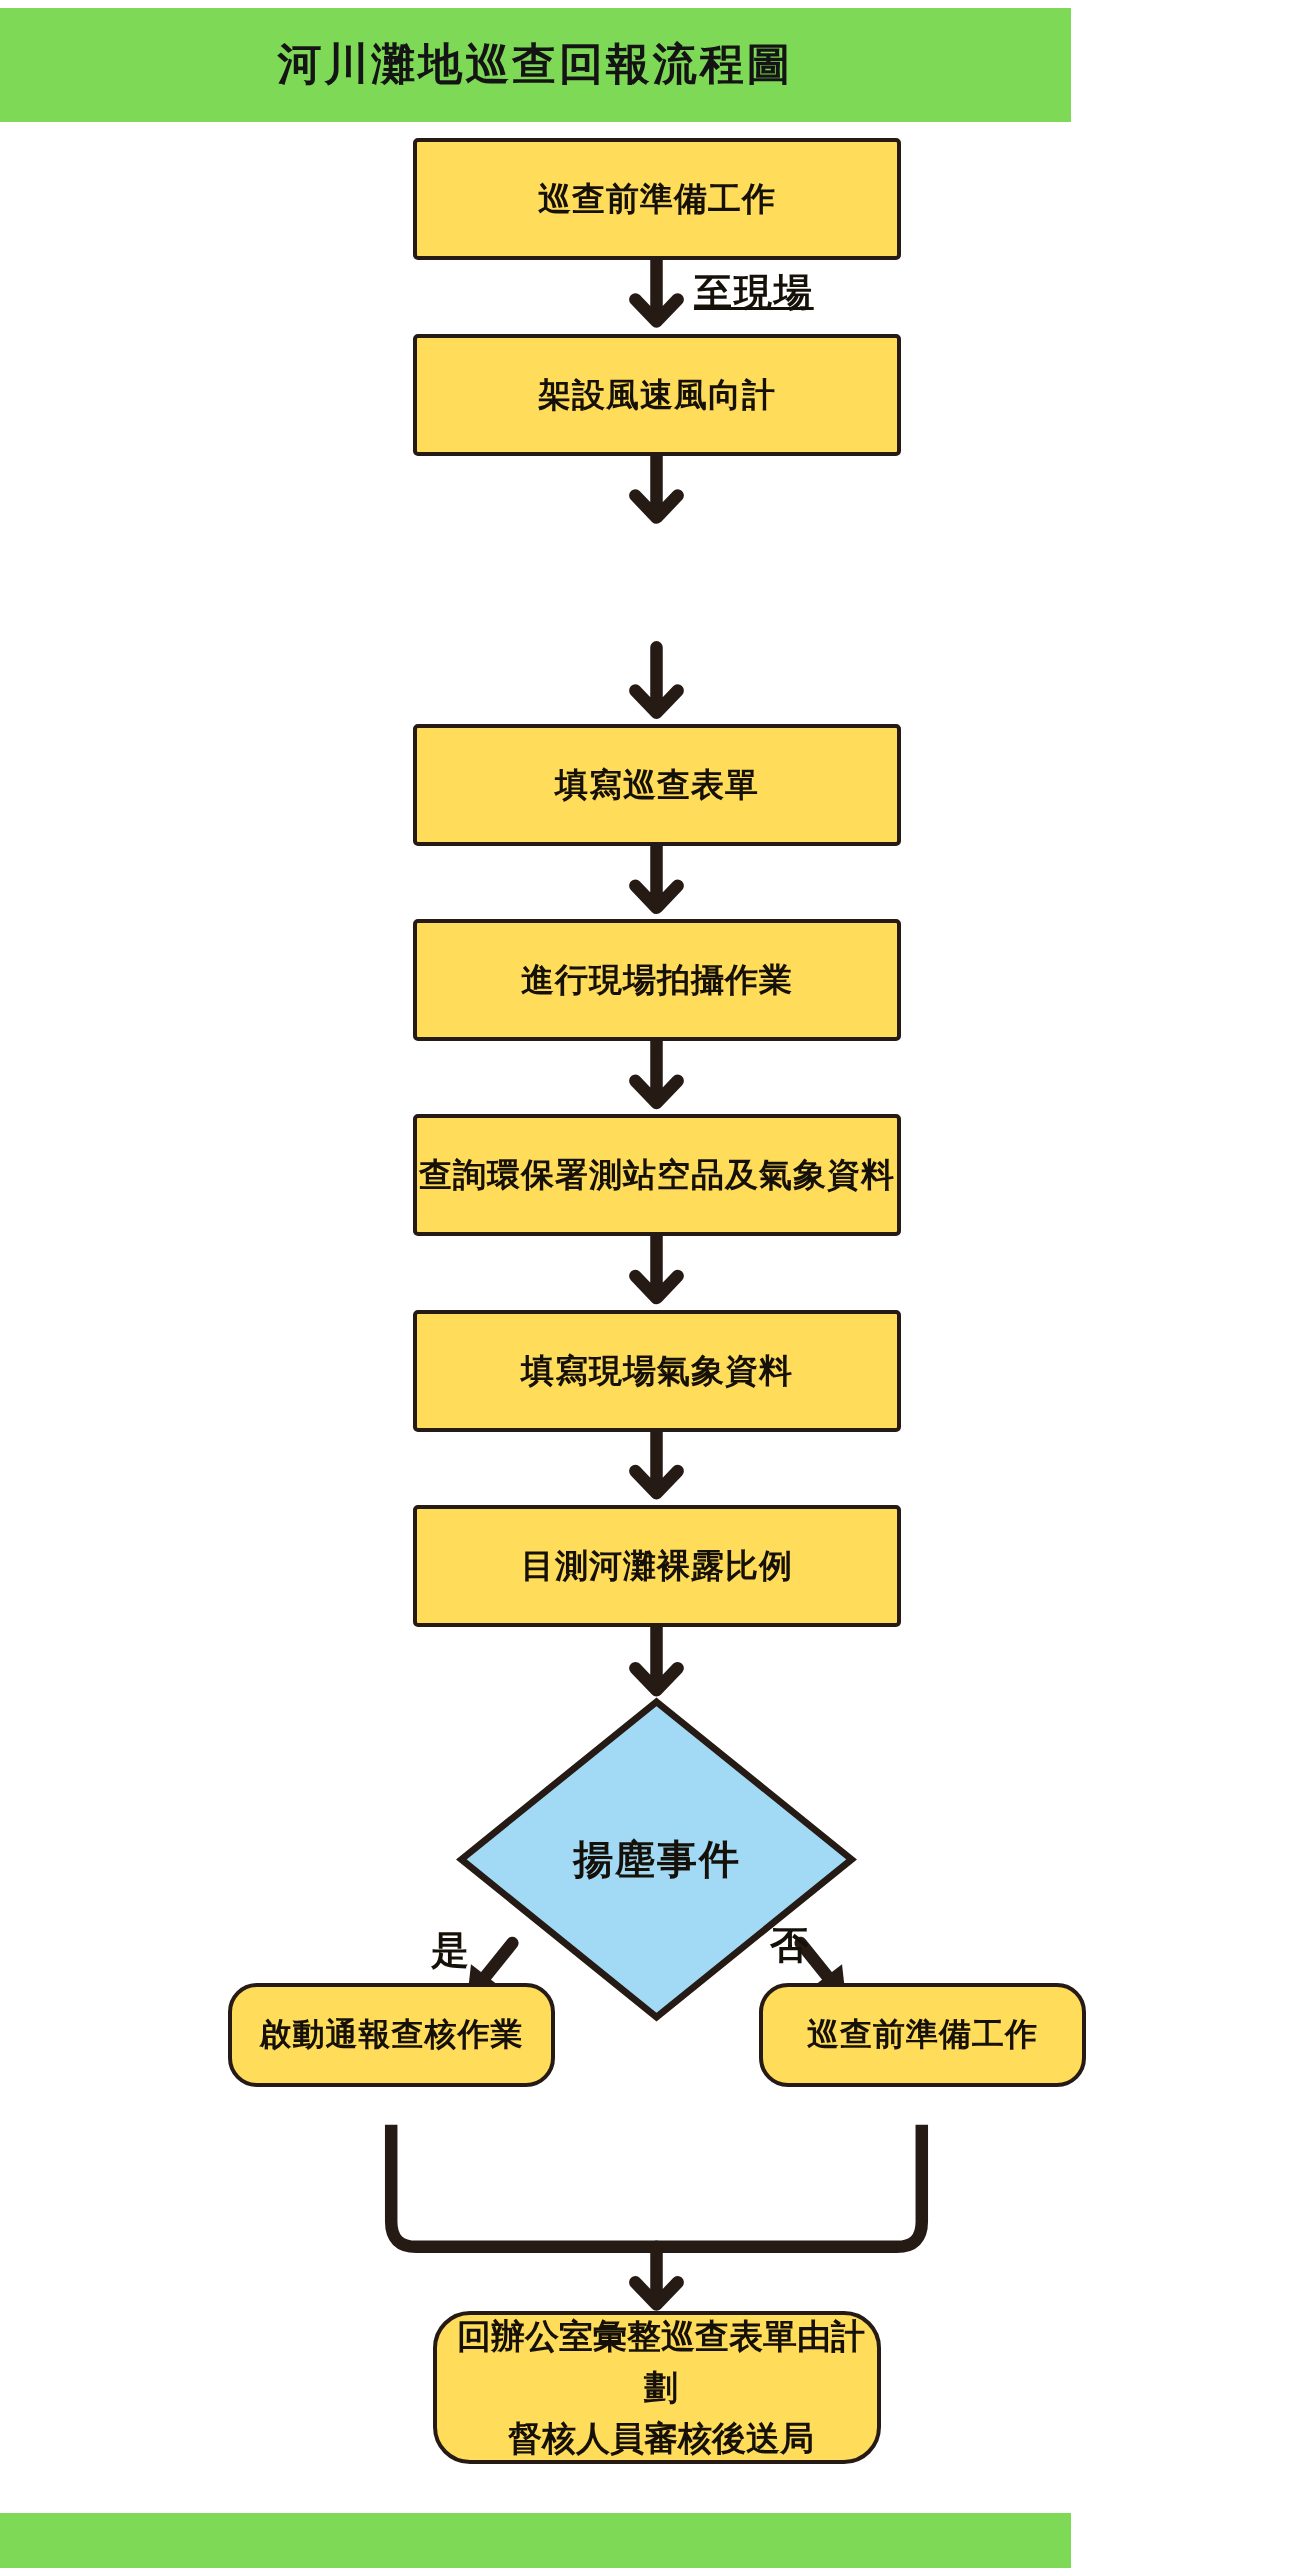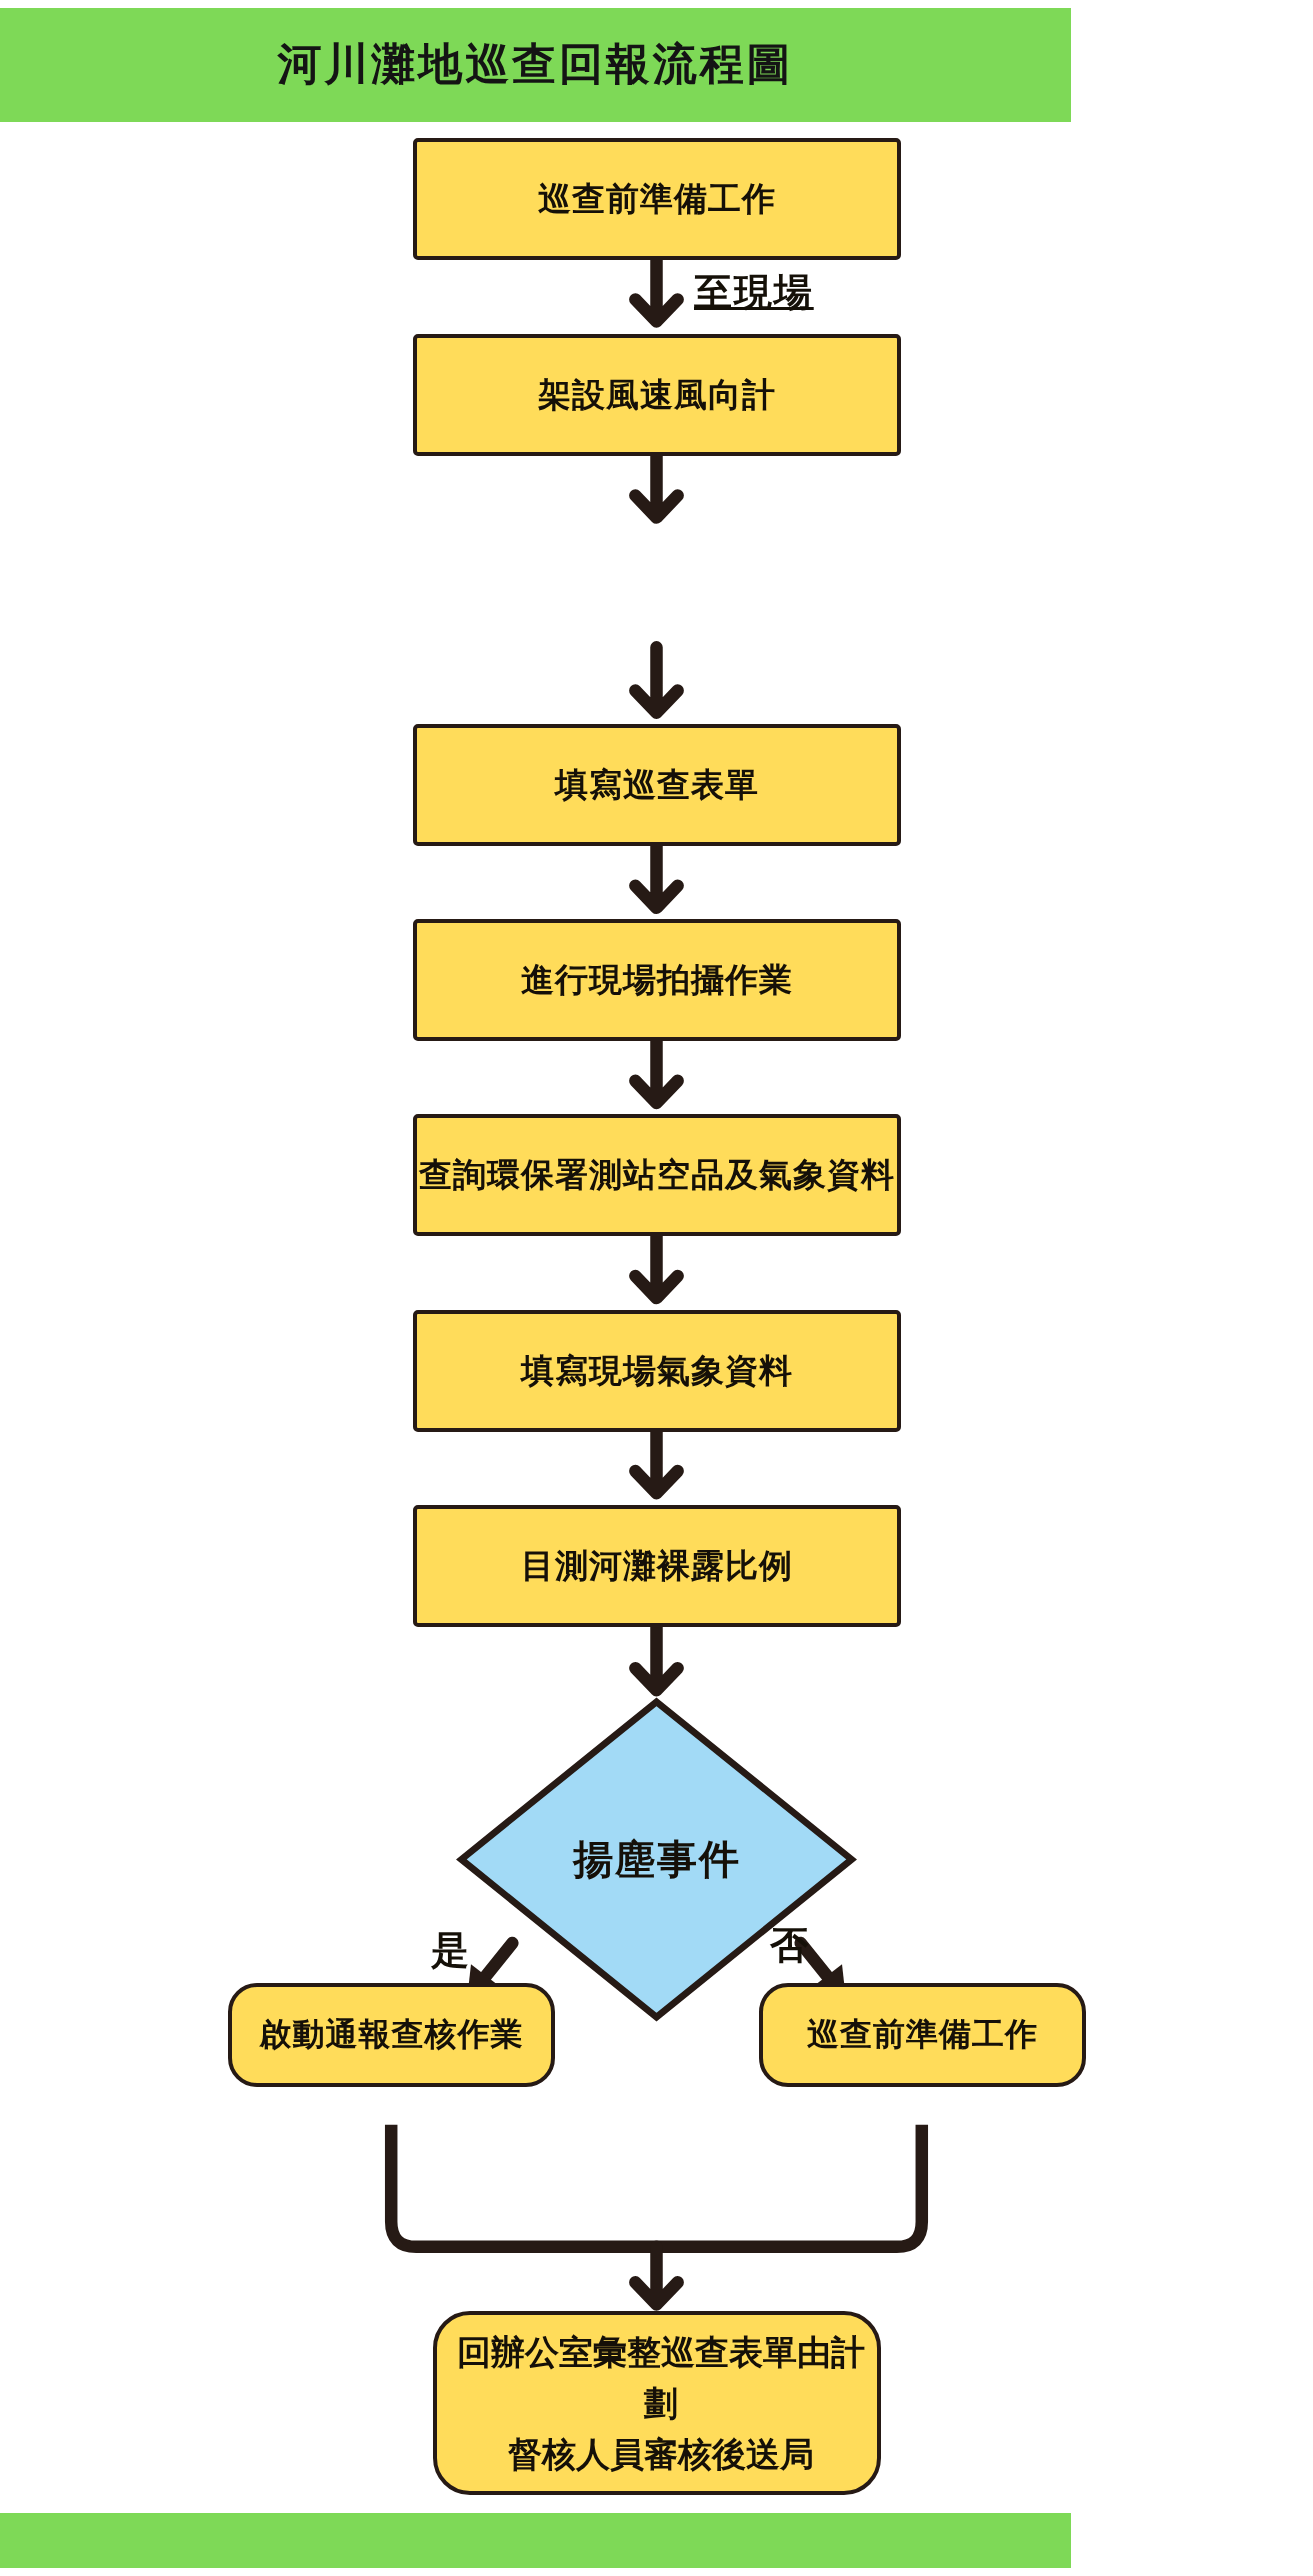--- a/index.html
+++ b/index.html
@@ -24,21 +24,21 @@
     position:absolute;z-index:2;box-sizing:border-box;
     background:var(--box-yellow);
     border:4.8px solid var(--stroke-dark);
     display:flex;align-items:center;justify-content:center;
     text-align:center;
   }
   .step{left:413px;width:488px;height:122px;border-radius:5px;font-size:33px;letter-spacing:1px;white-space:nowrap;}
   .branch{width:327px;height:104px;top:1983px;border-radius:29px;font-size:32px;letter-spacing:1px;white-space:nowrap;}
   .branch.yes{left:228px;}
   .branch.no{left:759px;}
-  .final{left:433px;top:2311px;width:448px;height:184px;border-radius:37px;font-size:34px;line-height:1.5;flex-direction:column;padding-left:8px;}
+  .final{left:433px;top:2311px;width:448px;height:153px;border-radius:37px;font-size:34px;line-height:1.5;flex-direction:column;padding-left:8px;}
   .floating-label{position:absolute;z-index:3;font-size:38px;letter-spacing:1.9px;white-space:nowrap;}
   .to-site{left:694px;top:267px;text-decoration:underline;}
   .yes-label{left:431px;top:1925px;}
   .no-label{left:770px;top:1920px;}
   .decision-label{
     position:absolute;z-index:3;left:462px;top:1702px;width:390px;height:315px;
     display:flex;align-items:center;justify-content:center;font-size:40px;letter-spacing:1.9px;
   }
 </style>
 </head>

